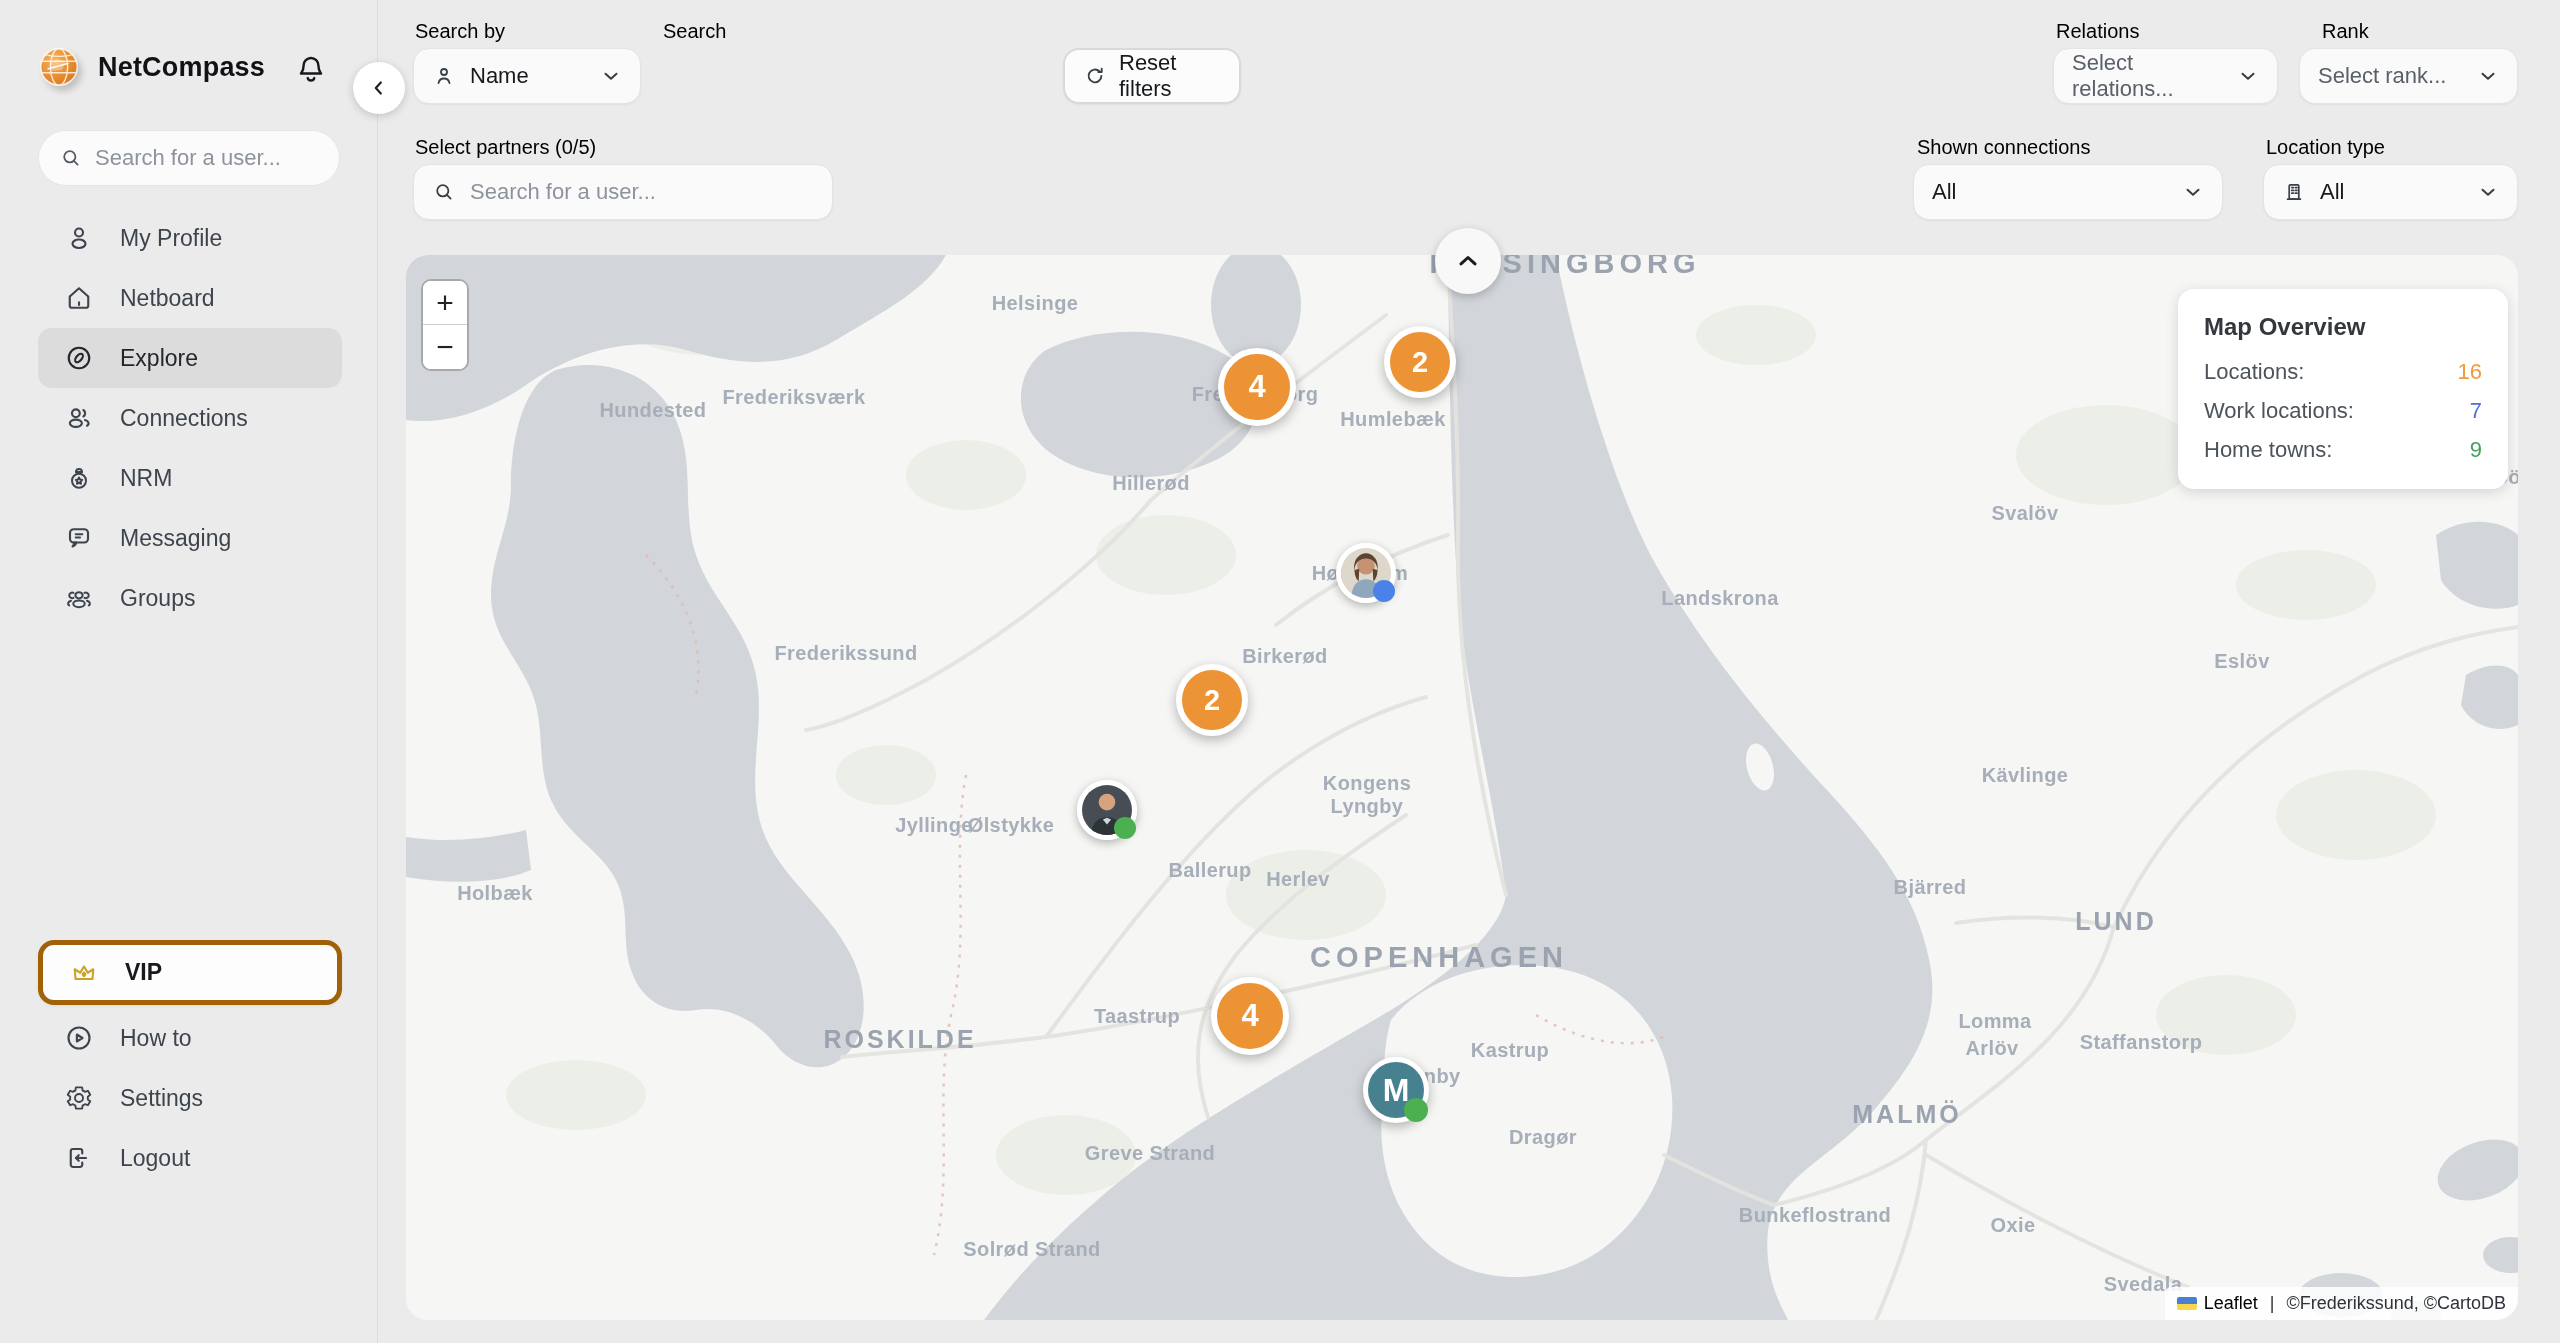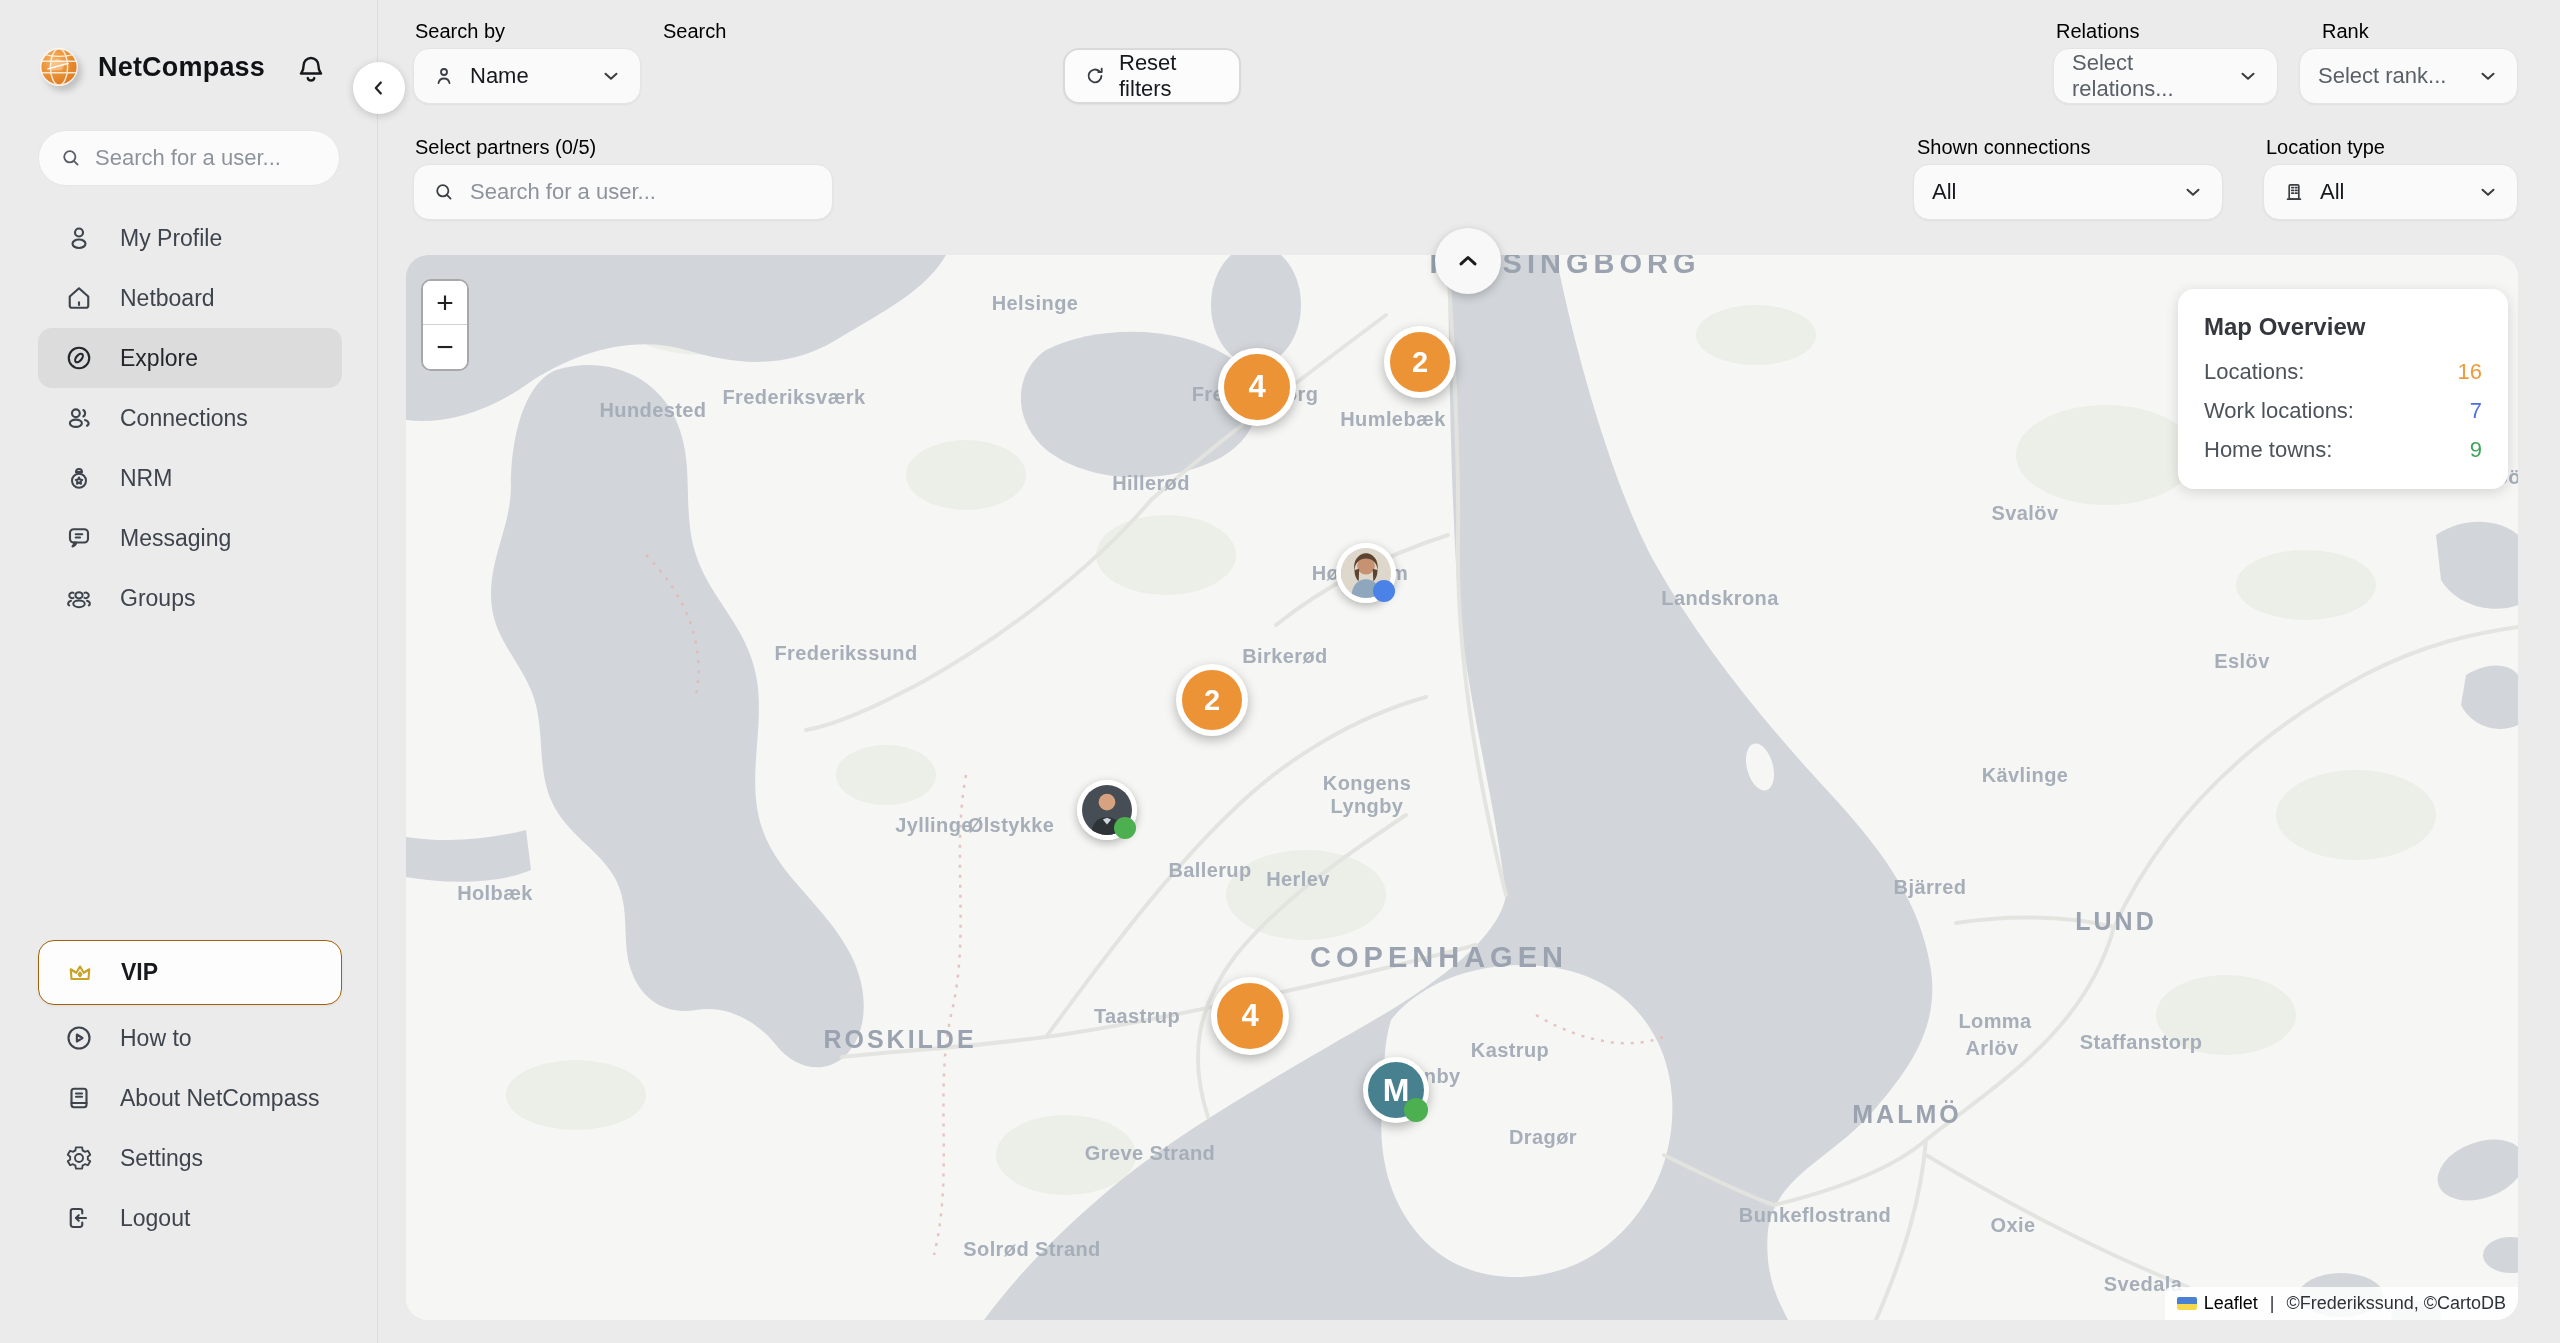--- a/index.html
+++ b/index.html
@@ -23,21 +23,21 @@
   .side-search input { flex:1; border:none; outline:none; background:transparent; font-size:22px; font-family:inherit; color:#333; min-width:0;}
   .side-search input::placeholder { color:#8d939c; }
 
   .nav { position:absolute; left:38px; top:208px; width:304px; }
   .nav-item { display:flex; align-items:center; height:60px; padding:0 12px 0 26px; gap:26px; border-radius:14px;
               color:#3e444d; font-size:23px; cursor:pointer; }
   .nav-item.active { background:#dcdcdd; color:#23262b; }
   .nav-icon { width:30px; height:30px; flex:0 0 auto; display:flex; }
   .nav-icon svg { width:30px; height:30px; }
 
-  .vip-pill { position:absolute; left:38px; top:940px; width:304px; height:65px; background:#fdfdfd; border:1px solid #a16207;
+  .vip-pill { position:absolute; left:38px; top:940px; width:304px; height:65px; background:#fdfdfd; border:5px solid #a16207;
               border-radius:16px; box-shadow:0 1px 3px rgba(0,0,0,0.06); display:flex; align-items:center; padding:0 26px; gap:26px; cursor:pointer;}
   .vip-pill .nav-icon { color:#c9a227; }
   .vip-label { font-size:23px; font-weight:700; color:#17191d; }
   .nav-footer { position:absolute; left:38px; top:1008px; width:304px; }
 
   
   .flabel { position:absolute; font-size:20px; color:#000000; }
   .control { position:absolute; height:56px; background:#fafafa; border:1px solid #e4e4e4; border-radius:16px;
              display:flex; align-items:center; padding:0 18px; gap:14px; font-size:22px; color:#16191d;
              box-shadow:0 1px 2px rgba(0,0,0,0.05); cursor:pointer; }
@@ -218,31 +218,20 @@
 
     <div class="nav nav-footer">
         <div class="nav-item">
       <span class="nav-icon">
             <svg viewBox="0 0 24 24" fill="none" stroke="currentColor" stroke-linecap="round" stroke-linejoin="round" stroke-width="1.7">
               <circle cx="12" cy="12" r="8.4"></circle>
               <path d="M10.3 9.2 14.8 12 10.3 14.8 Z"></path>
             </svg>
           </span>
       <span class="nav-label">How to</span>
-        </div>
-        <div class="nav-item">
-      <span class="nav-icon">
-            <svg viewBox="0 0 24 24" fill="none" stroke="currentColor" stroke-linecap="round" stroke-linejoin="round" stroke-width="1.7">
-              <rect x="6" y="4.6" width="12" height="14.8" rx="2"></rect>
-              <path d="M9.6 8.4h4.8"></path>
-              <path d="M9.6 11h4.8"></path>
-              <path d="M6 16h12"></path>
-            </svg>
-          </span>
-      <span class="nav-label">About NetCompass</span>
         </div>
         <div class="nav-item">
       <span class="nav-icon">
             <svg viewBox="0 0 24 24" fill="none" stroke="currentColor" stroke-linecap="round" stroke-linejoin="round" stroke-width="1.5">
               <circle cx="12" cy="12" r="3.2"></circle>
               <path d="M19.1 12c0-.4 0-.8-.1-1.1l2-1.5-1.9-3.2-2.3.9c-.6-.5-1.2-.9-1.9-1.1l-.4-2.5h-5L9.1 6c-.7.2-1.3.6-1.9 1.1l-2.3-.9L3 9.4l2 1.5c-.1.3-.1.7-.1 1.1s0 .8.1 1.1L3 14.6l1.9 3.2 2.3-.9c.6.5 1.2.9 1.9 1.1l.4 2.5h5l.4-2.5c.7-.2 1.3-.6 1.9-1.1l2.3.9 1.9-3.2-2-1.5c.1-.3.1-.7.1-1.1z"></path>
             </svg>
           </span>
       <span class="nav-label">Settings</span>
         </div>

